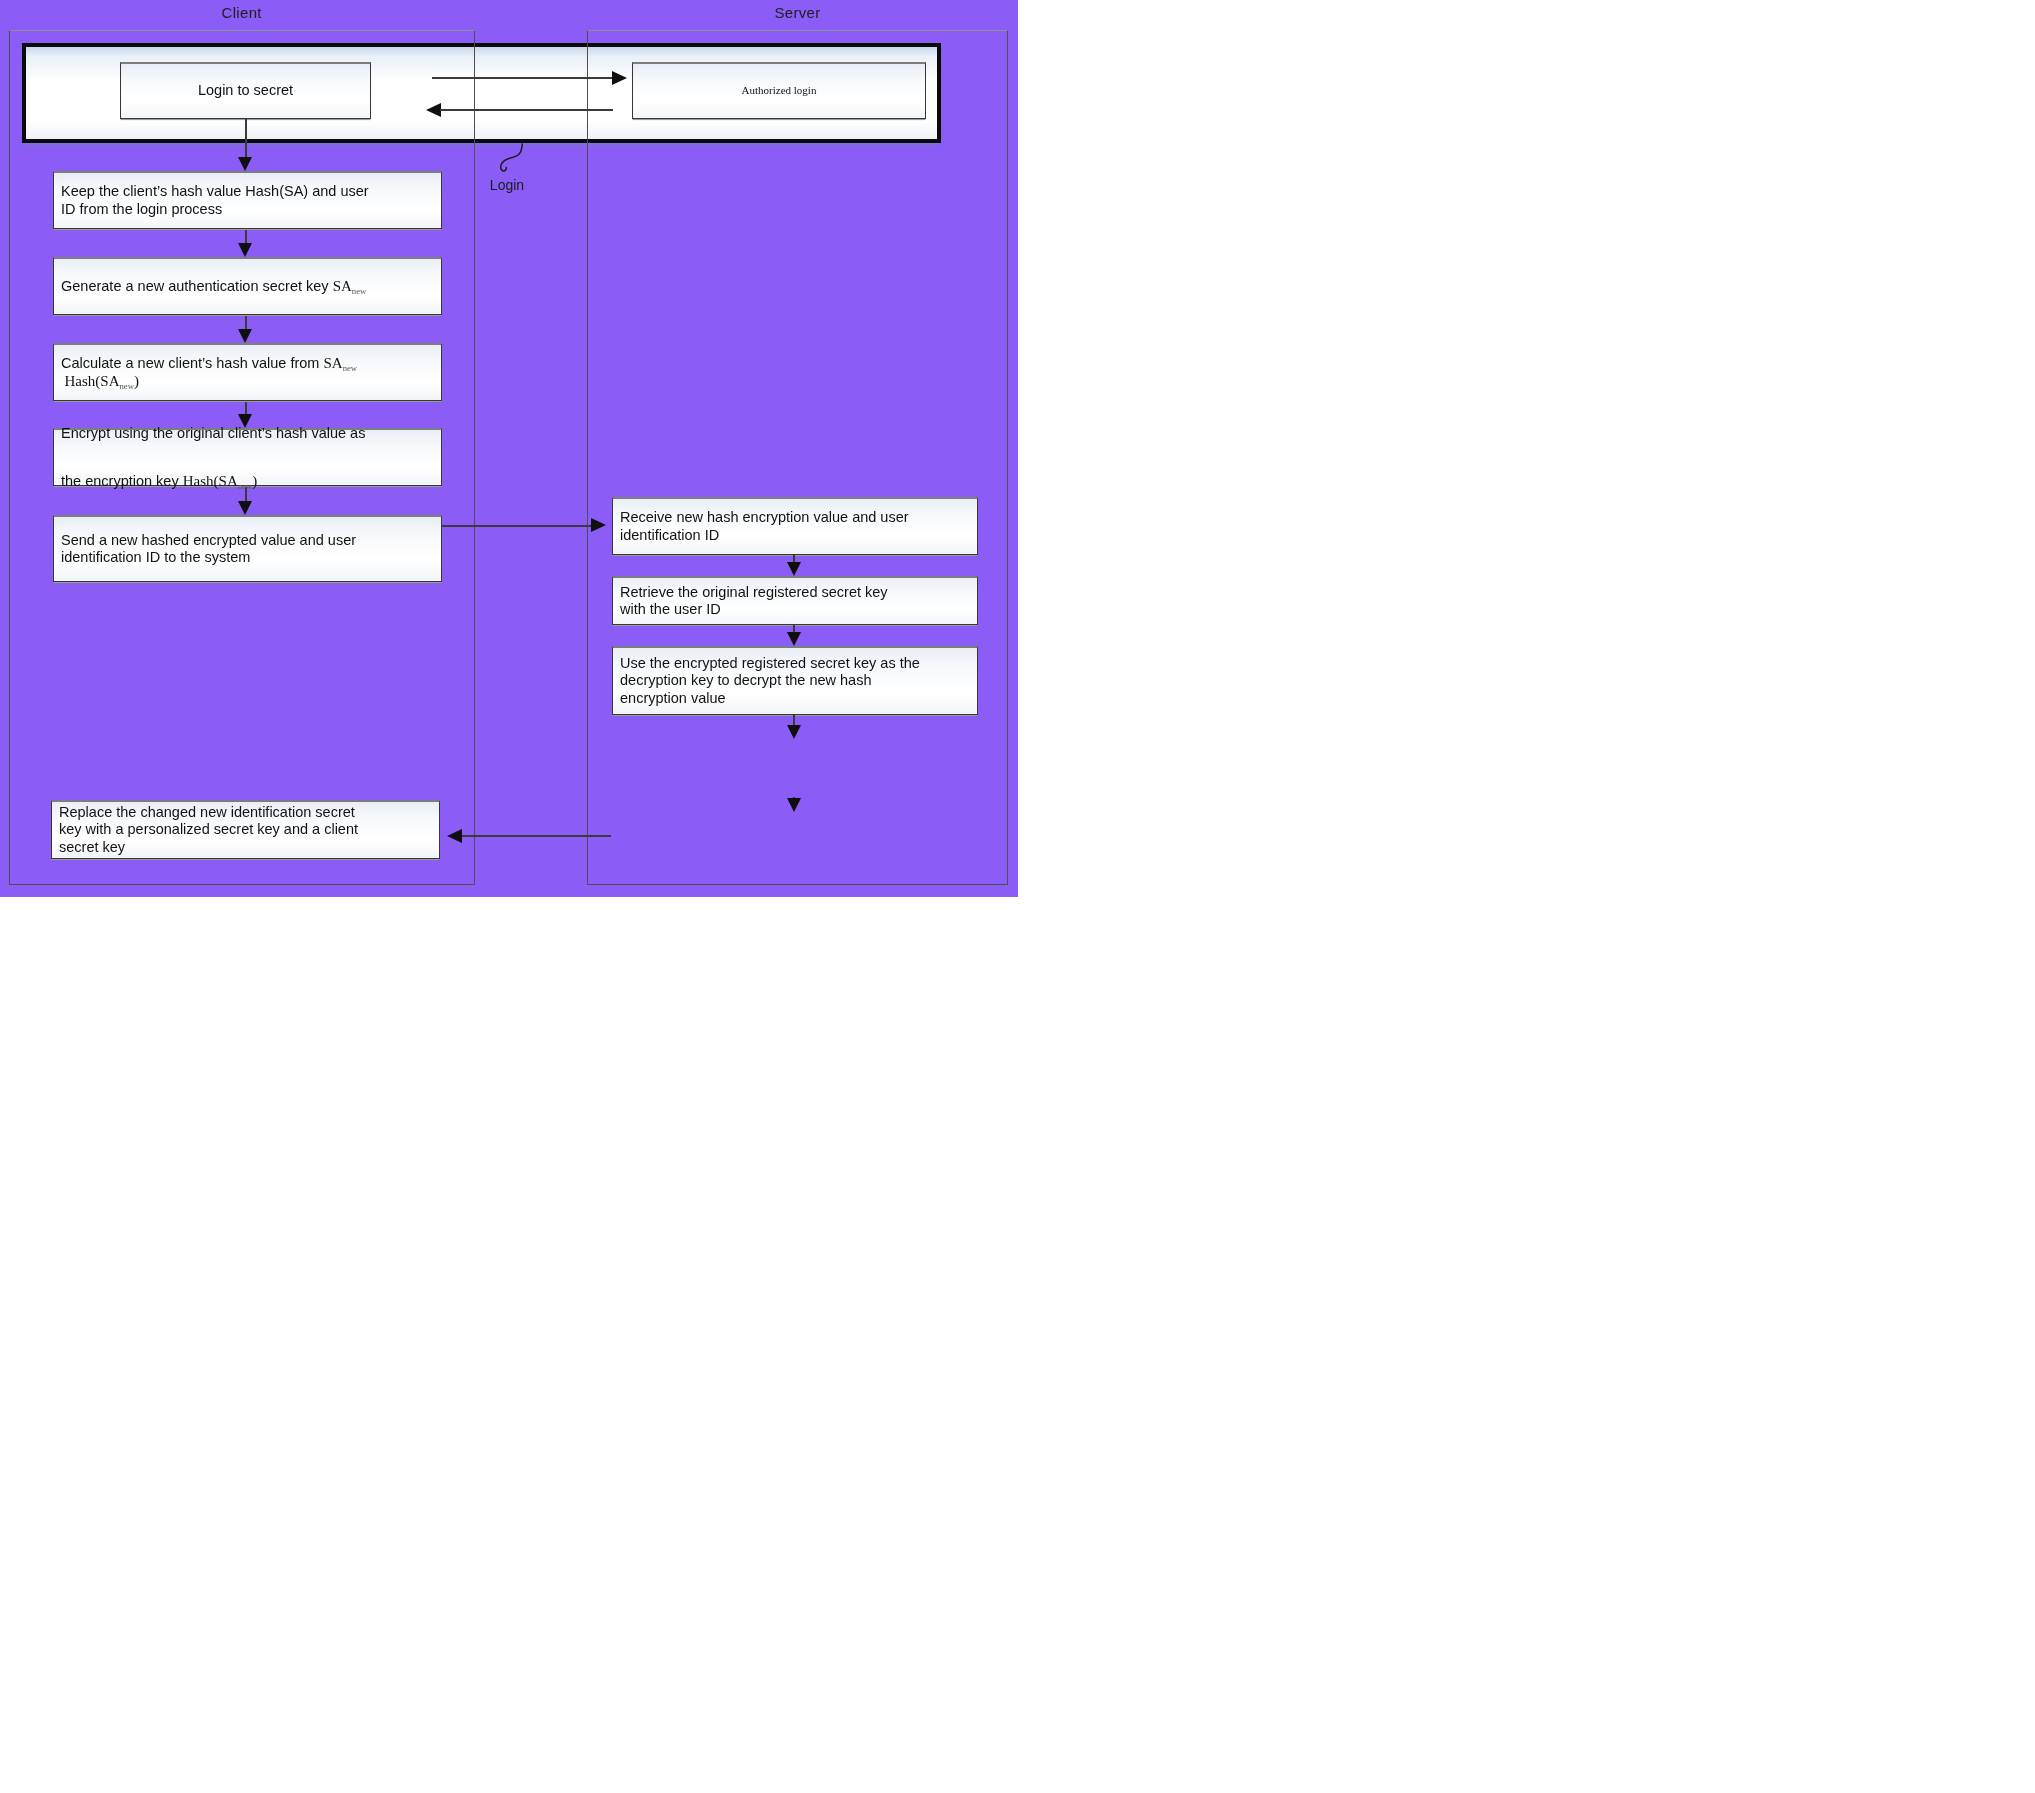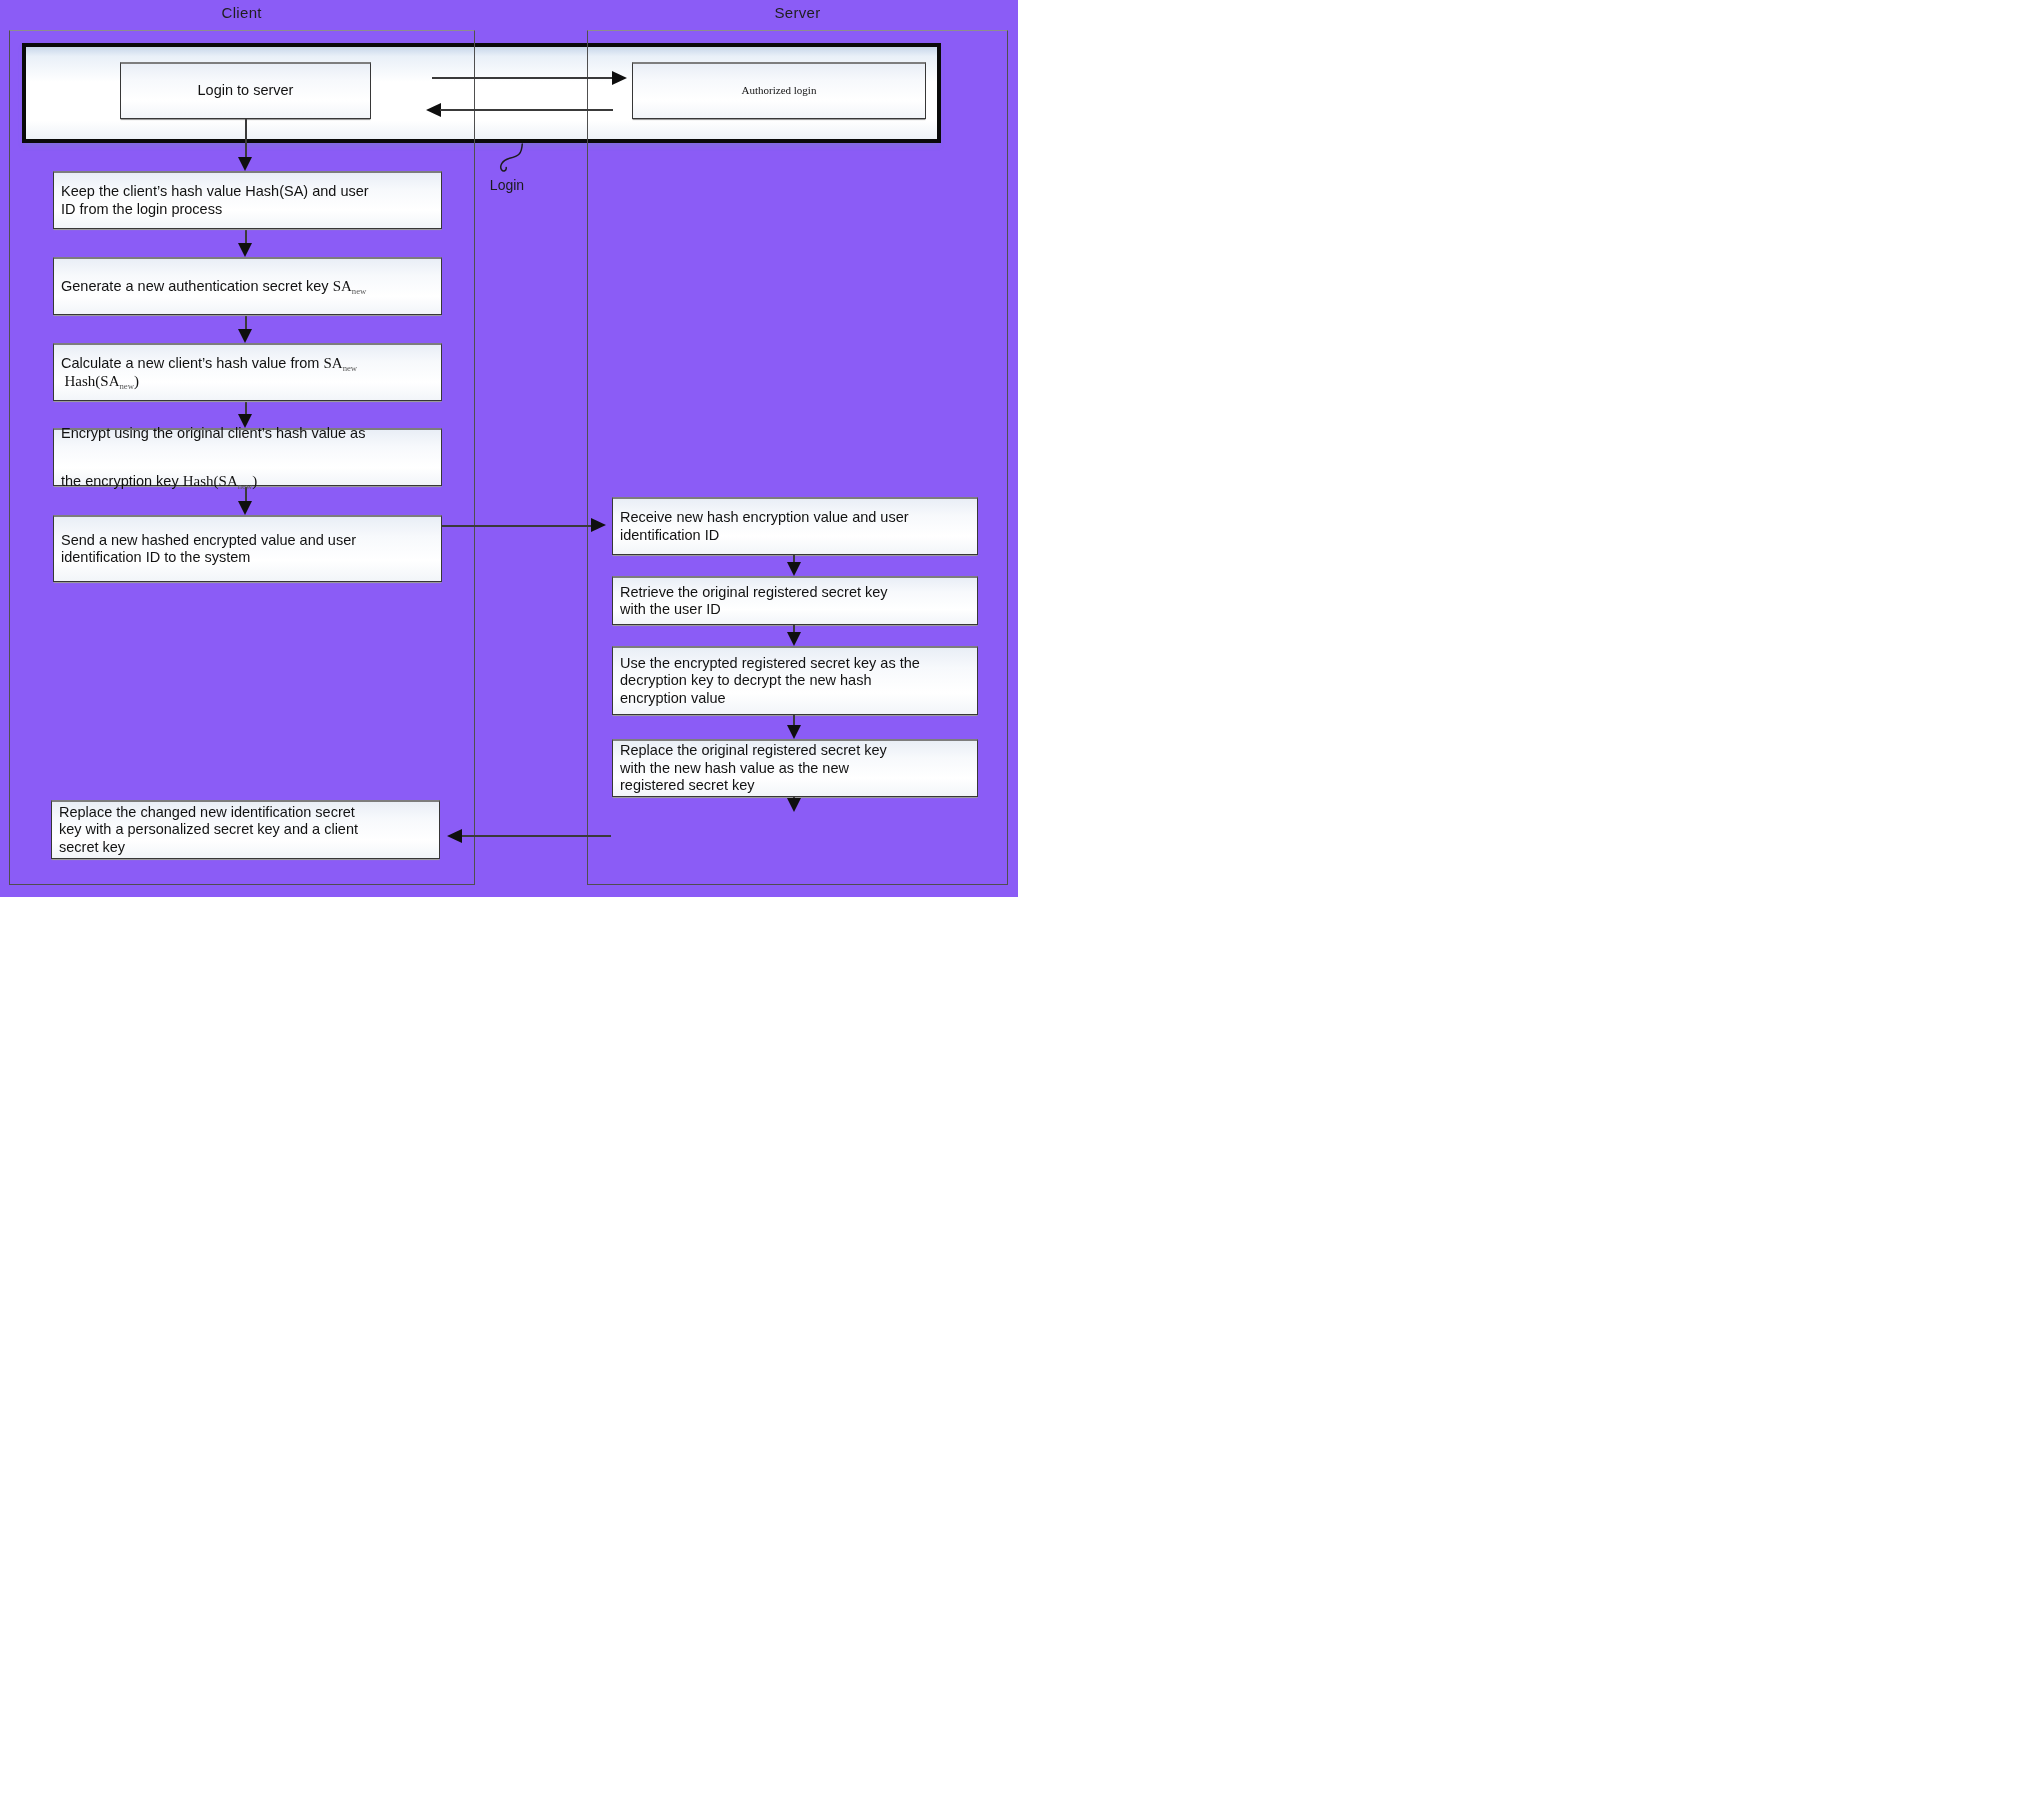--- a/index.html
+++ b/index.html
@@ -33,21 +33,21 @@
 
   <div class="lane-title" style="left:8.7px;top:3.5px;width:466px;">Client</div>
   <div class="lane-title" style="left:587px;top:3.5px;width:421px;">Server</div>
 
   <div class="band" style="left:21.5px;top:43px;width:919px;height:100px;"></div>
 
   <div class="container" style="left:8.7px;top:30px;width:466px;height:855px;"></div>
   <div class="container" style="left:587px;top:30px;width:421px;height:855px;"></div>
 
   <div class="pbox center" style="left:120px;top:62px;width:251px;height:57px;">
-    <div class="line">Login to server</div>
+    <div class="line">Login to secret</div>
   </div>
   <div class="pbox center" style="left:632px;top:62px;width:294px;height:57px;">
     <div class="line serif" style="font-size:11px;">Authorized login</div>
   </div>
 
   <div class="hline" style="left:432px;top:77px;width:188px;height:2.3px;"></div>
   <div class="head-right" style="left:612px;top:71px;"></div>
 
   <div class="head-left" style="left:426px;top:103px;"></div>
   <div class="hline" style="left:440px;top:109px;width:173px;height:2.3px;"></div>
@@ -114,25 +114,20 @@
     <div class="line">Retrieve the original registered secret key</div>
     <div class="line">with the user ID</div>
   </div>
 
   <div class="pbox" style="left:612px;top:646px;width:366px;height:69px;">
     <div class="line">Use the encrypted registered secret key as the</div>
     <div class="line">decryption key to decrypt the new hash</div>
     <div class="line">encryption value</div>
   </div>
 
-  <div class="pbox" style="left:612px;top:739px;width:366px;height:58px;">
-    <div class="line">Replace the original registered secret key</div>
-    <div class="line">with the new hash value as the new</div>
-    <div class="line">registered secret key</div>
-  </div>
 
 
   <div class="vline" style="left:793px;top:554px;width:1.7px;height:8.1px;"></div>
   <div class="head-down" style="left:787px;top:562px;"></div>
 
   <div class="vline" style="left:793px;top:625px;width:1.7px;height:7.6px;"></div>
   <div class="head-down" style="left:787px;top:632px;"></div>
 
   <div class="vline" style="left:793px;top:715px;width:1.7px;height:10.5px;"></div>
   <div class="head-down" style="left:787px;top:725px;"></div>

